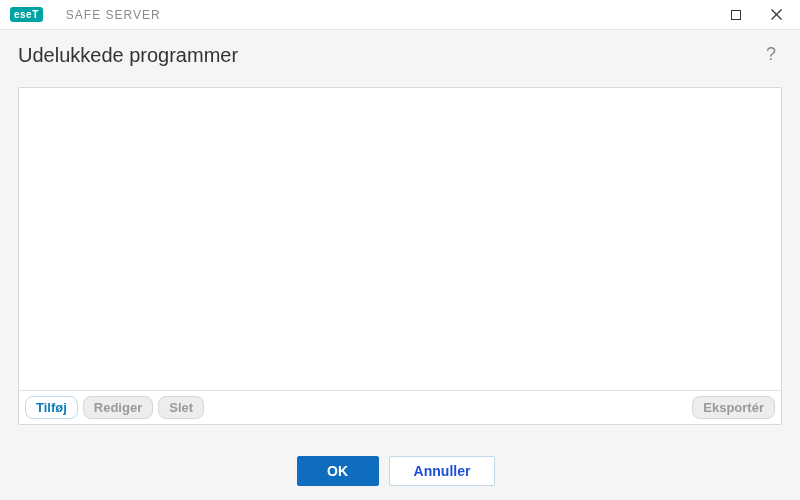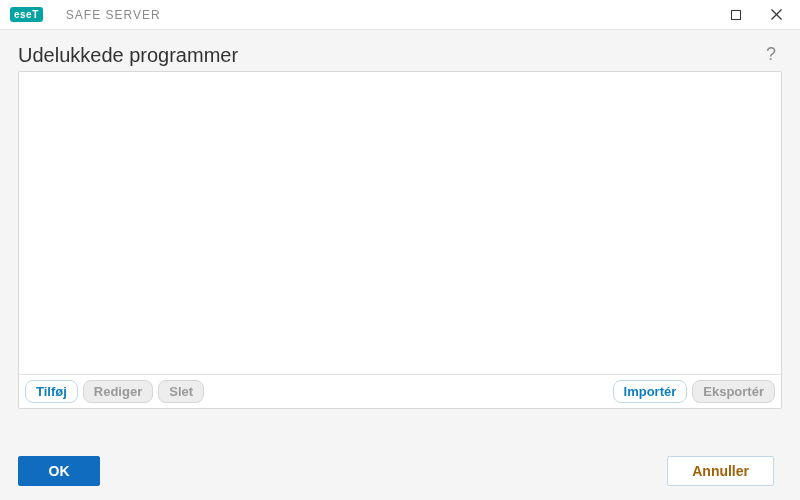--- a/index.html
+++ b/index.html
@@ -51,21 +51,21 @@
       color: #333;
       cursor: pointer;
     }
     .win-btn svg { display: block; }
 
     .content {
       padding: 14px 18px 0 18px;
     }
     .header-row {
       display: flex;
-      margin-bottom: 4px;
+      margin-bottom: 20px;
     }
     .page-title {
       font-size: 20px;
       font-weight: 400;
       color: #333;
     }
     .header-spacer { flex: 1; }
     .help-icon {
       color: #888;
       font-size: 18px;
@@ -117,42 +117,42 @@
       font-weight: 600;
     }
 
     .footer {
       position: absolute;
       bottom: 0;
       left: 0;
       right: 8px;
       padding: 12px 18px 14px 18px;
       display: flex;
-      justify-content: space-between;
+      justify-content: center;
       gap: 10px;
       background: #f5f5f5;
     }
     .btn {
       font-size: 14px;
       padding: 6px 24px;
       border-radius: 2px;
       font-family: inherit;
       cursor: pointer;
       border: 1px solid transparent;
       min-width: 82px;
       font-weight: 600;
     }
     .btn-primary {
       background: #0f6cbf;
       color: #fff;
       border-color: #0f6cbf;
     }
     .btn-secondary {
       background: #ffffff;
-      color: #a16207;
+      color: #1d4ed8;
       border: 1px solid #bfd9e8;
     }
   </style>
 </head>
 <body>
 
 <div class="titlebar">
   <span class="logo">
     <span class="logo-badge">eseT</span>
     <span class="logo-text">SAFE SERVER</span>
@@ -180,21 +180,20 @@
     <div class="help-icon">?</div>
   </div>
 
   <div class="panel">
     <div class="list-area"></div>
     <div class="panel-toolbar">
       <button class="tb-btn enabled">Tilføj</button>
       <button class="tb-btn disabled">Rediger</button>
       <button class="tb-btn disabled">Slet</button>
       <span class="tb-spacer"></span>
-      <button class="tb-btn enabled">Importér</button>
       <button class="tb-btn disabled">Eksportér</button>
     </div>
   </div>
 </div>
 
 <div class="footer">
   <button class="btn btn-primary">OK</button>
   <button class="btn btn-secondary">Annuller</button>
 </div>
 

